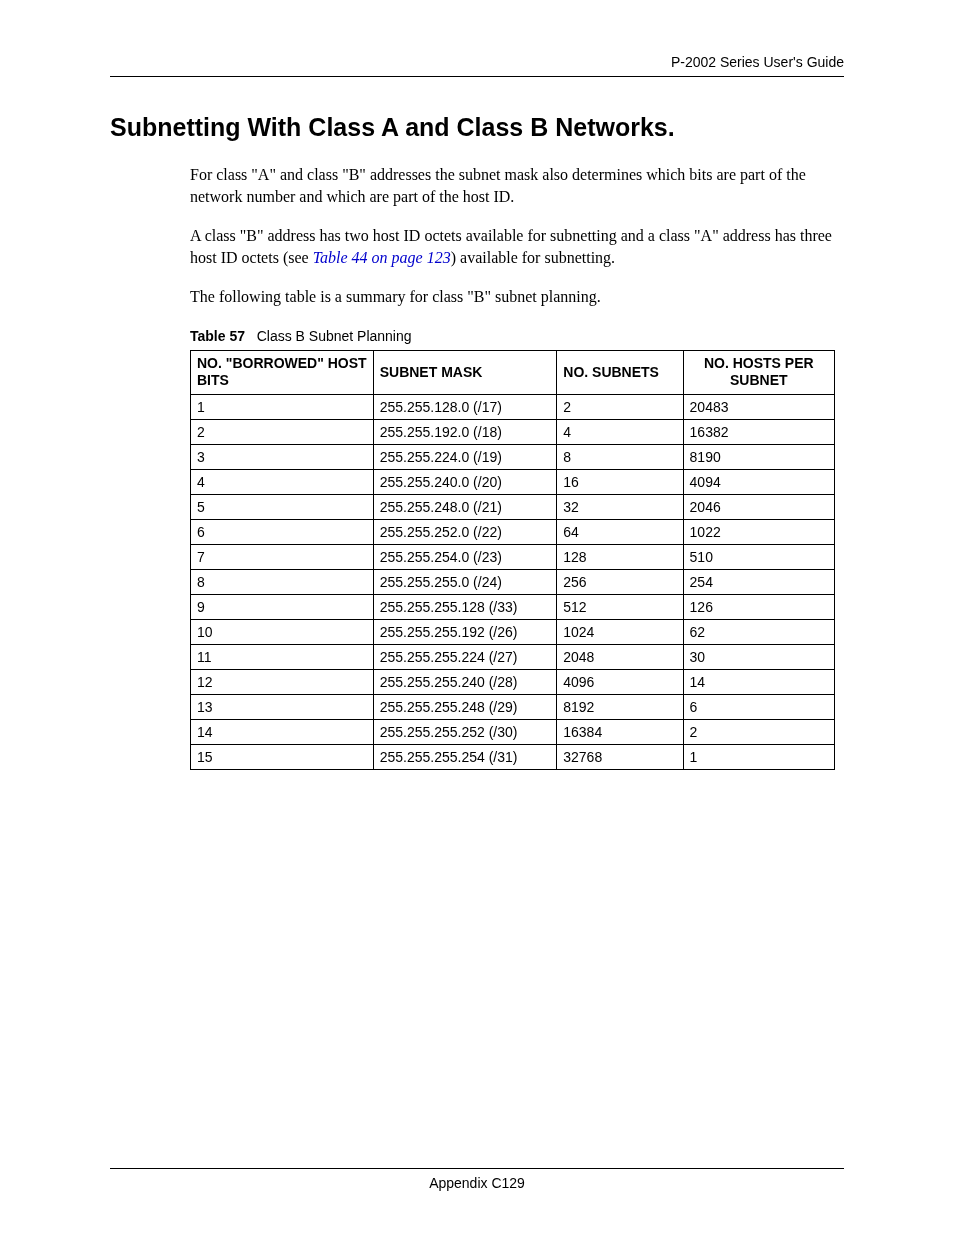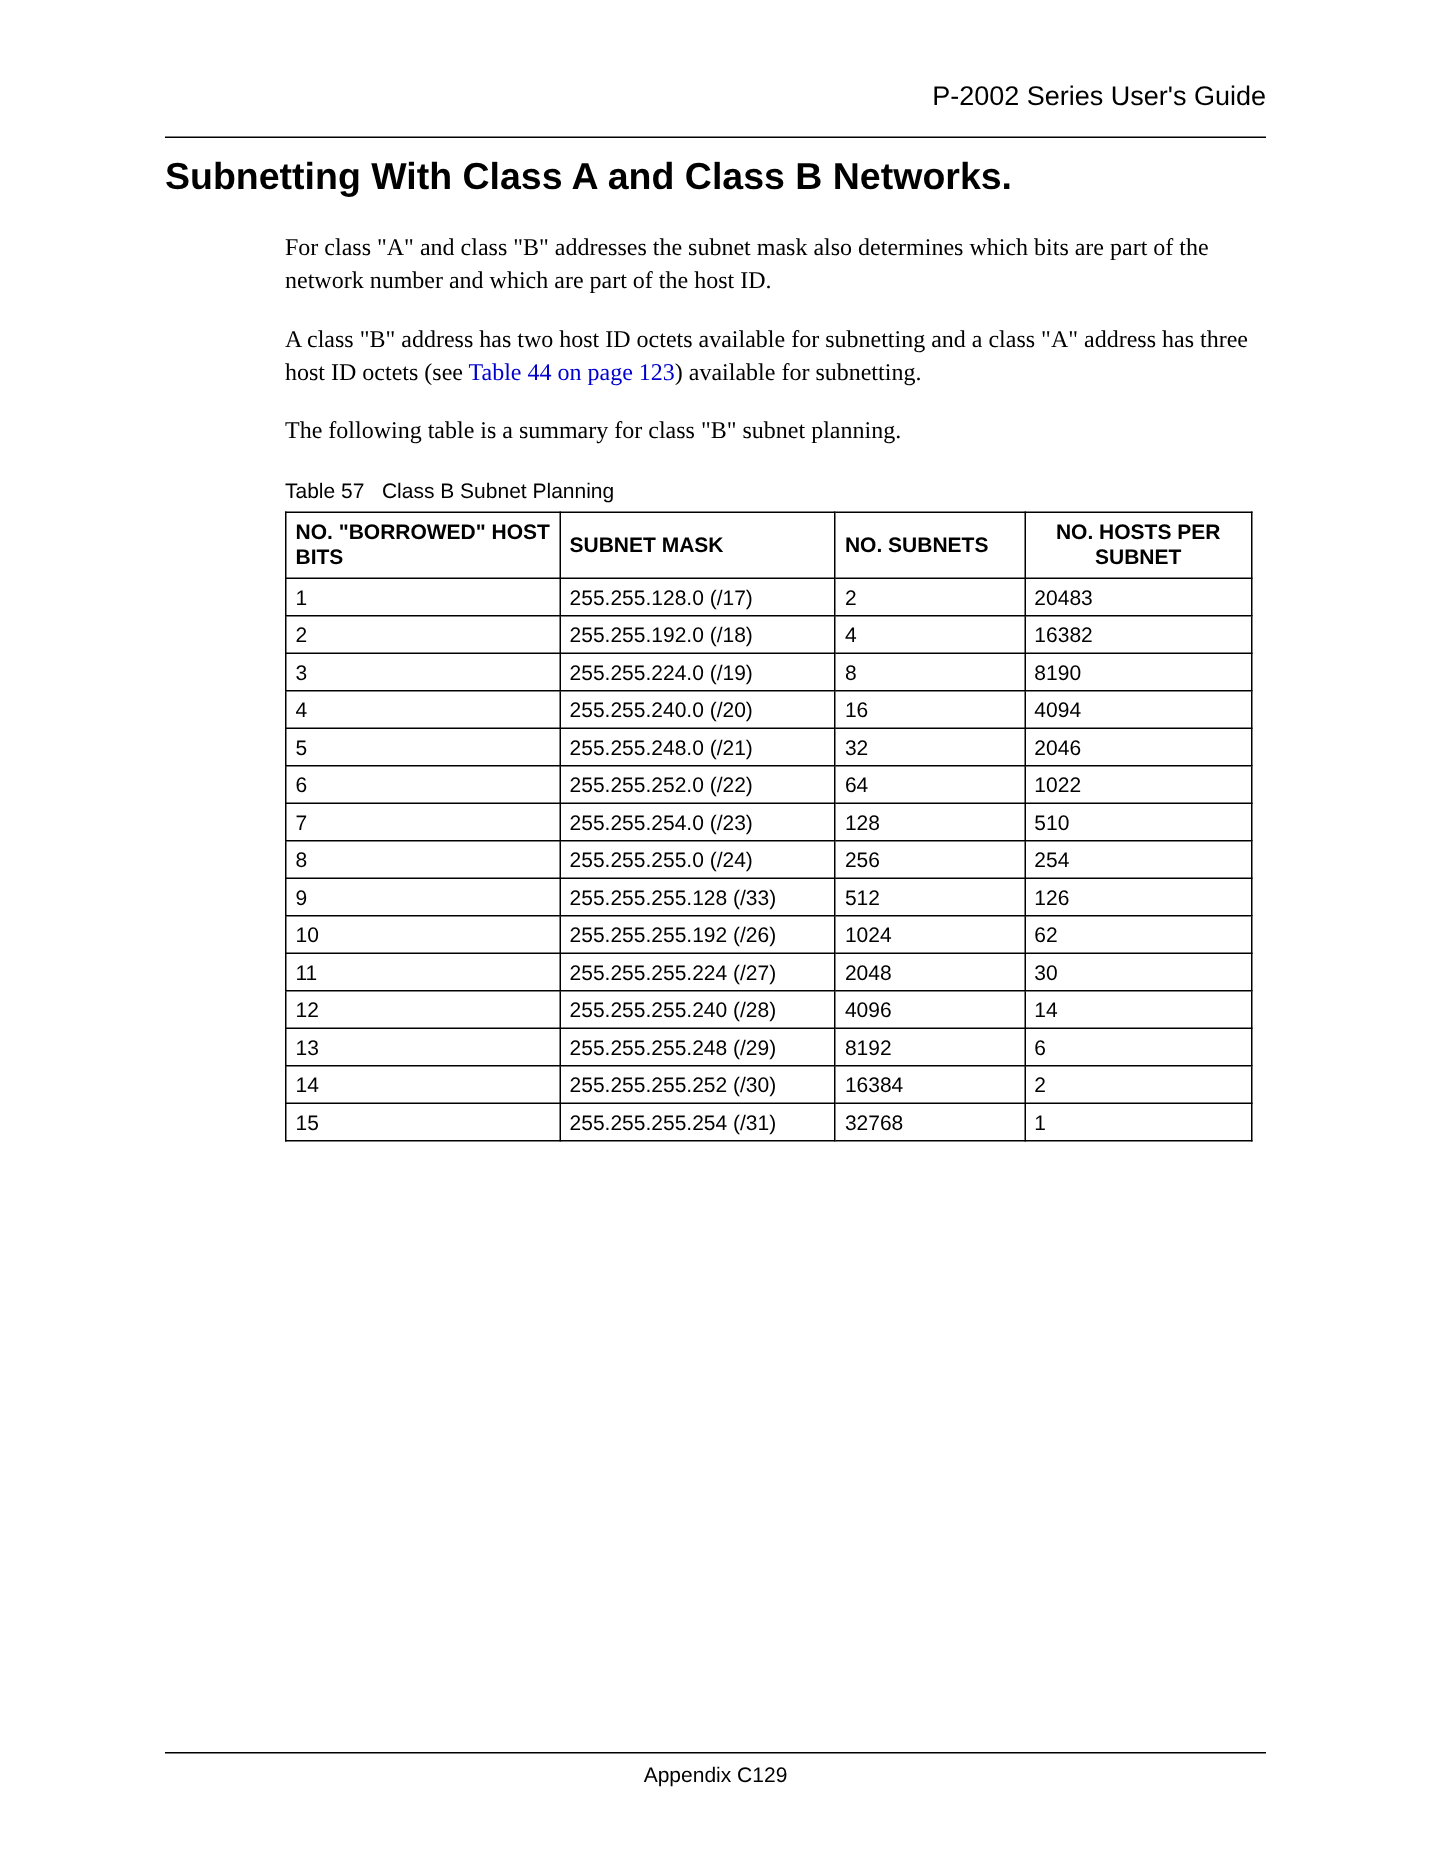--- a/index.html
+++ b/index.html
@@ -11,53 +11,54 @@
   }
   .page {
     width: 954px;
     height: 1235px;
     box-sizing: border-box;
     padding: 54px 110px 40px 110px;
     position: relative;
   }
   .top-header {
     font-family: Arial, Helvetica, sans-serif;
-    font-size: 18px;
+    font-size: 14px;
     text-align: right;
-    padding-bottom: 16px;
+    padding-bottom: 6px;
     border-bottom: 1.5px solid #000;
-    margin-bottom: 12px;
+    margin-bottom: 36px;
   }
   h1.section-title {
     font-family: Arial, Helvetica, sans-serif;
     font-weight: bold;
     font-size: 25px;
     margin: 0 0 22px 0;
   }
   .body-text {
     margin-left: 80px;
     font-size: 16px;
     line-height: 1.35;
   }
   .body-text p {
     margin: 0 0 18px 0;
   }
   a.xref {
     color: #0000cc;
     text-decoration: none;
+    font-style: italic;
   }
   .table-caption {
     margin-left: 80px;
     font-family: Arial, Helvetica, sans-serif;
     font-size: 14px;
     margin-top: 20px;
     margin-bottom: 6px;
   }
   .table-caption .tbl-label {
-    font-weight: normal;
+    font-weight: bold;
   }
   table.subnet {
     margin-left: 80px;
     border-collapse: collapse;
     width: 645px;
     font-family: Arial, Helvetica, sans-serif;
     font-size: 14px;
   }
   table.subnet th, table.subnet td {
     border: 1px solid #000;

